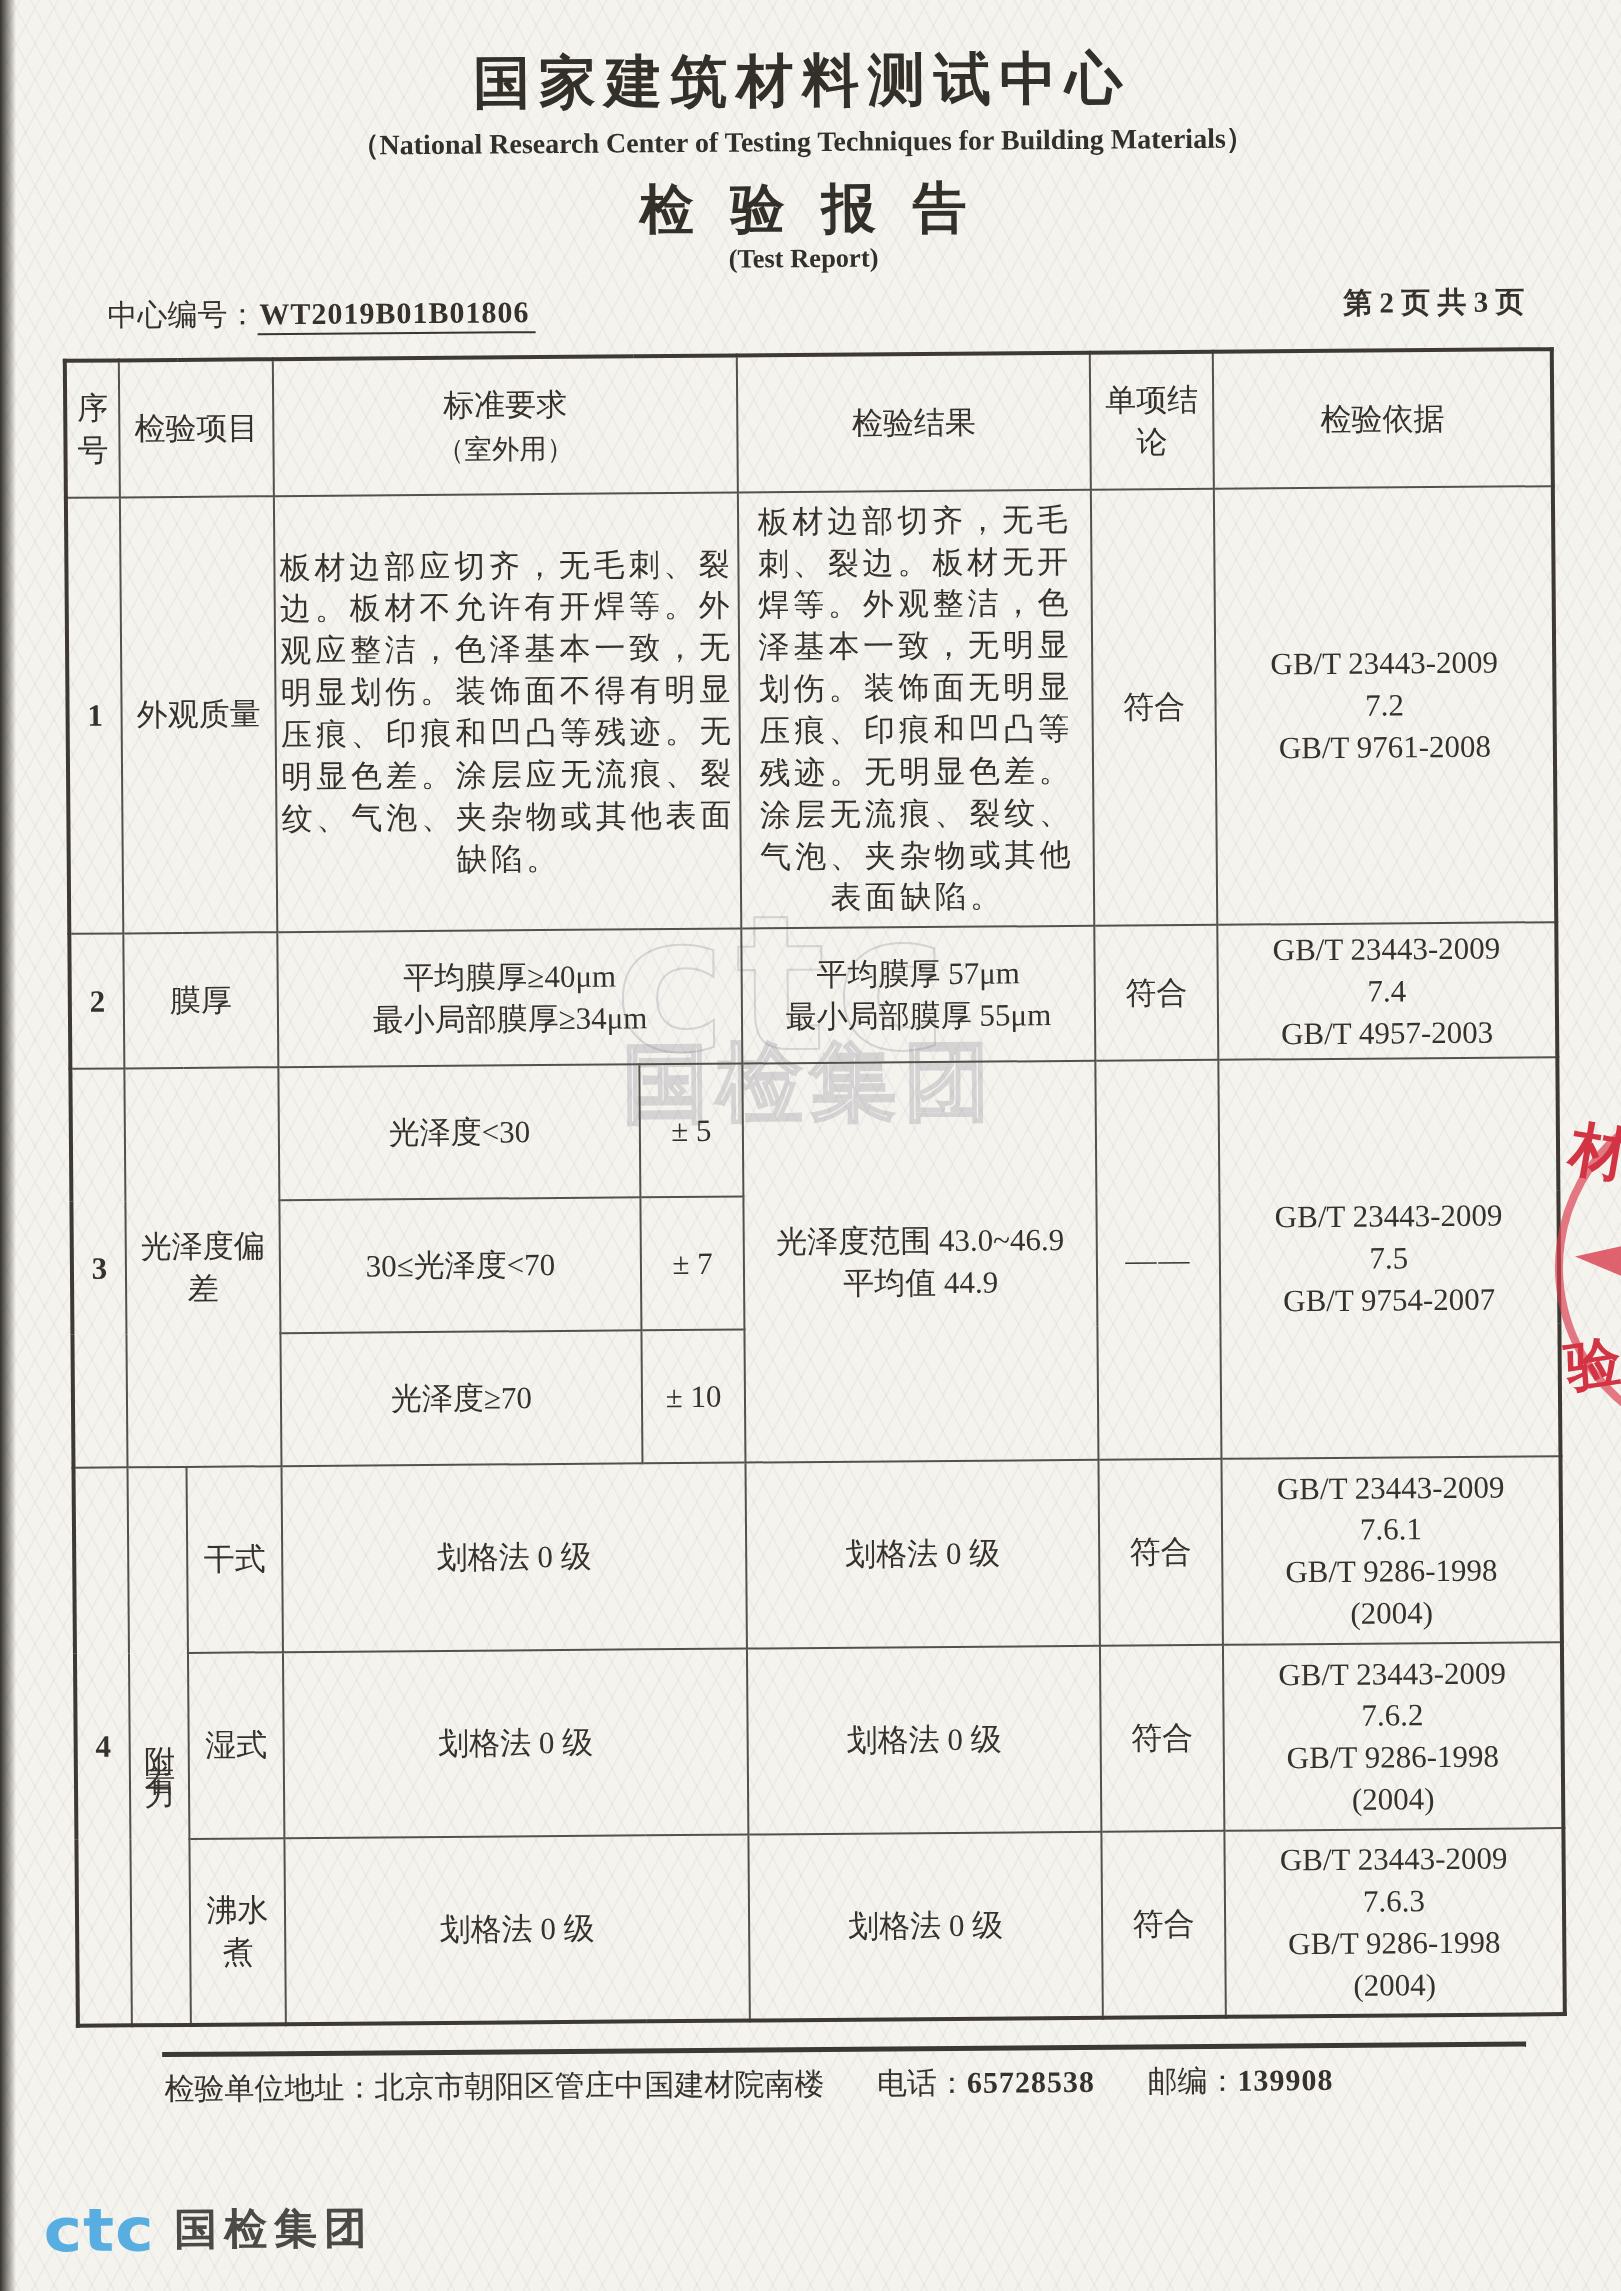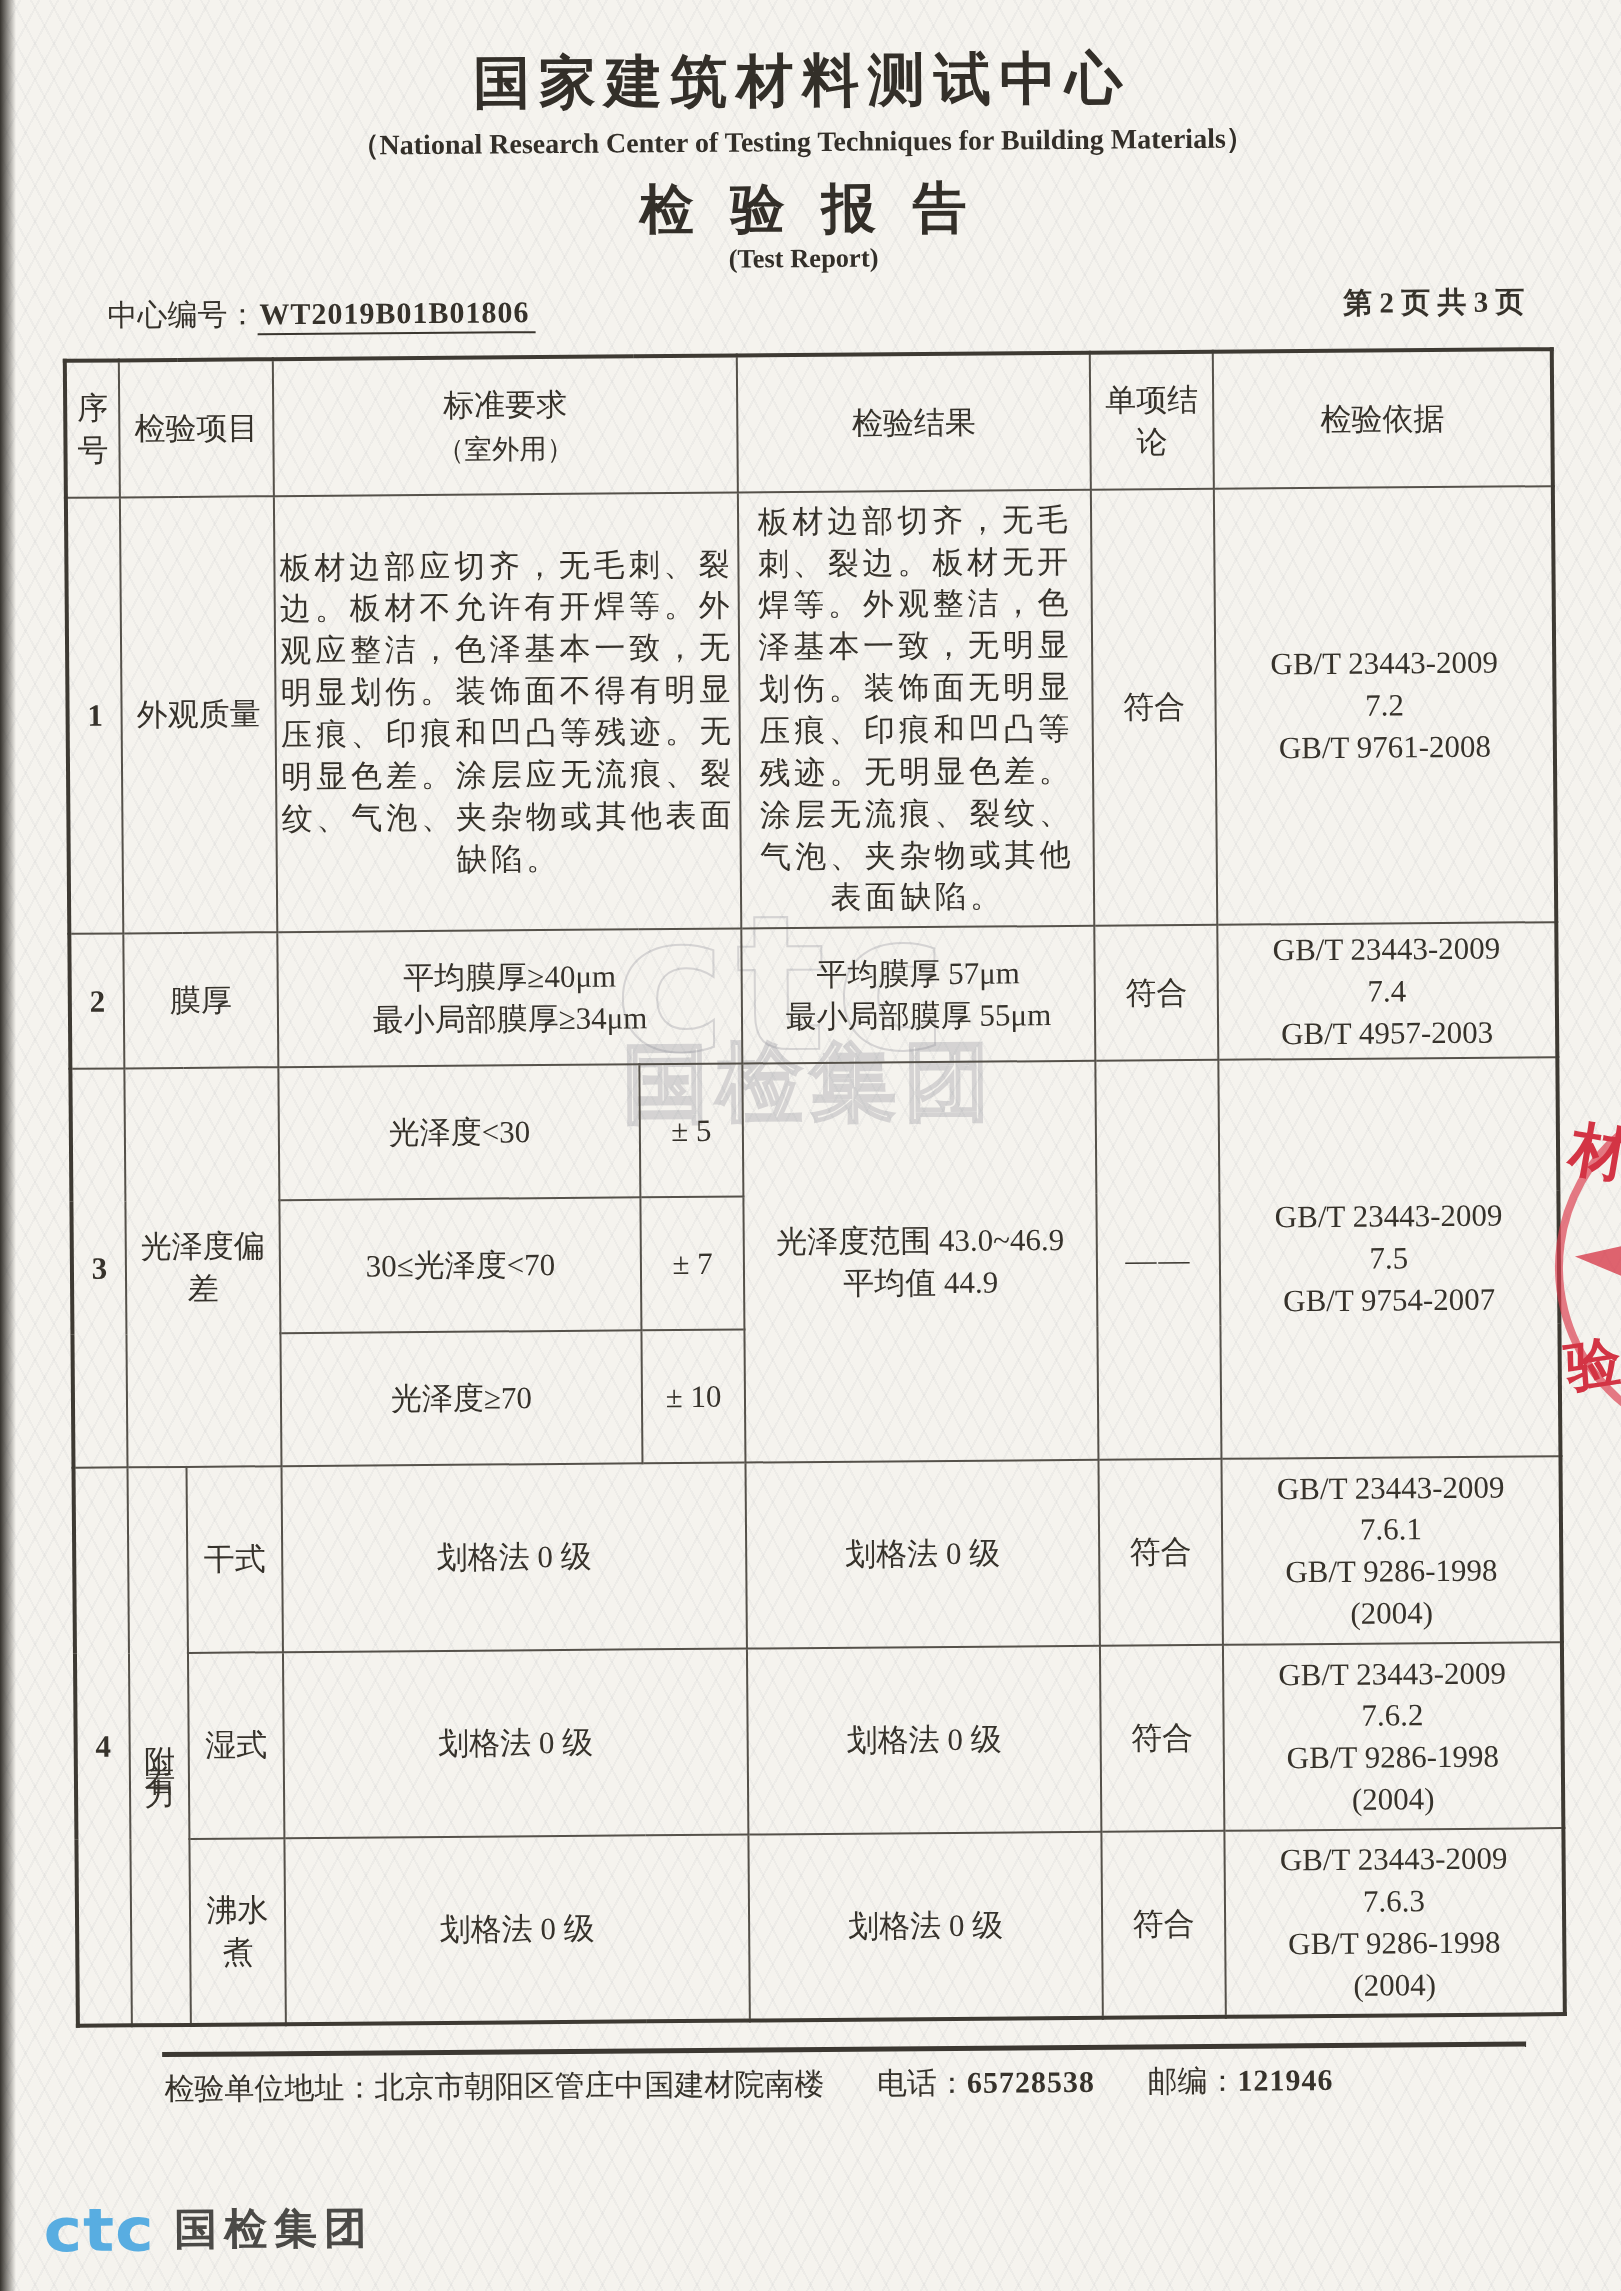--- a/index.html
+++ b/index.html
@@ -224,21 +224,21 @@
             <div>(2004)</div>
           </td>
         </tr>
       </tbody>
     </table>
 
     <div class="footer-line"></div>
     <div class="footer-text">
       <span>检验单位地址：</span><span>北京市朝阳区管庄中国建材院南楼</span><span class="gap"></span>
       <span>电话：</span><span class="strong">65728538</span><span class="gap"></span>
-      <span>邮编：</span><span class="strong">121946</span>
+      <span>邮编：</span><span class="strong">139908</span>
     </div>
 
     <div class="stamp-arc"></div>
     <div class="stamp-star"></div>
     <div class="stamp-char stamp-char-top">材</div>
     <div class="stamp-char stamp-char-bottom">验</div>
 
     <div class="logo">
       <span class="logo-ctc">ctc</span>
       <span class="logo-name">国检集团</span>

